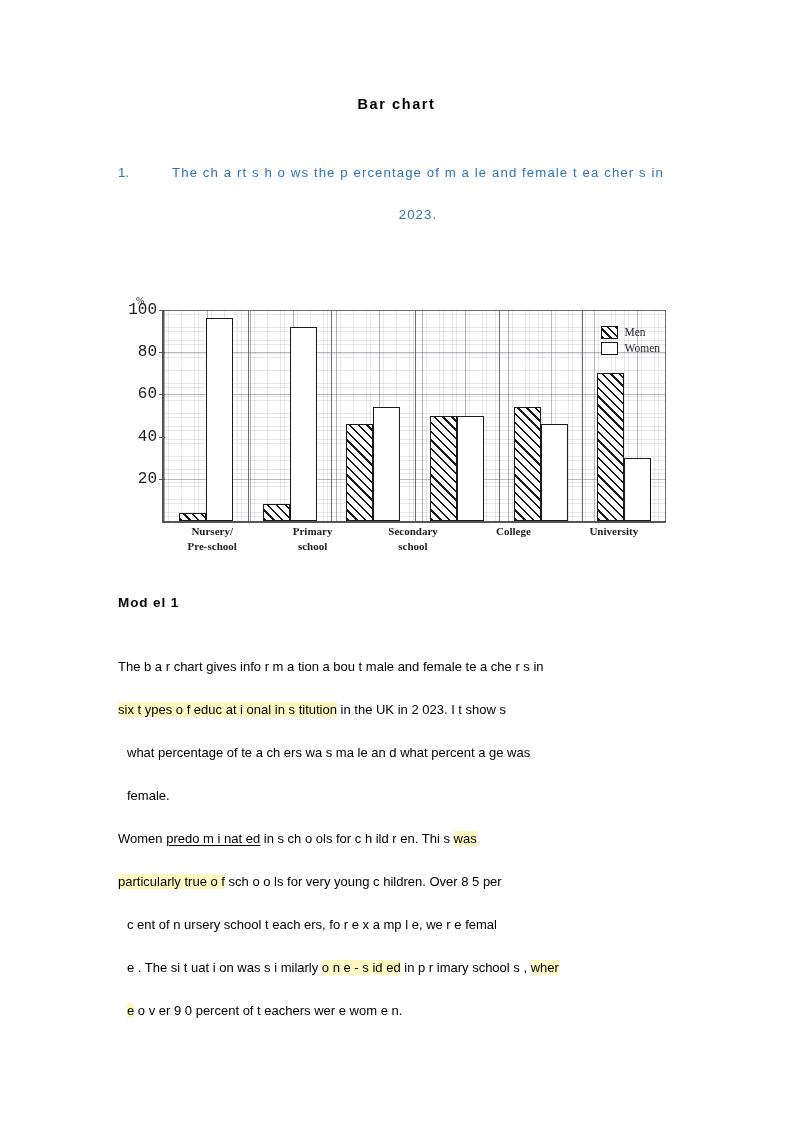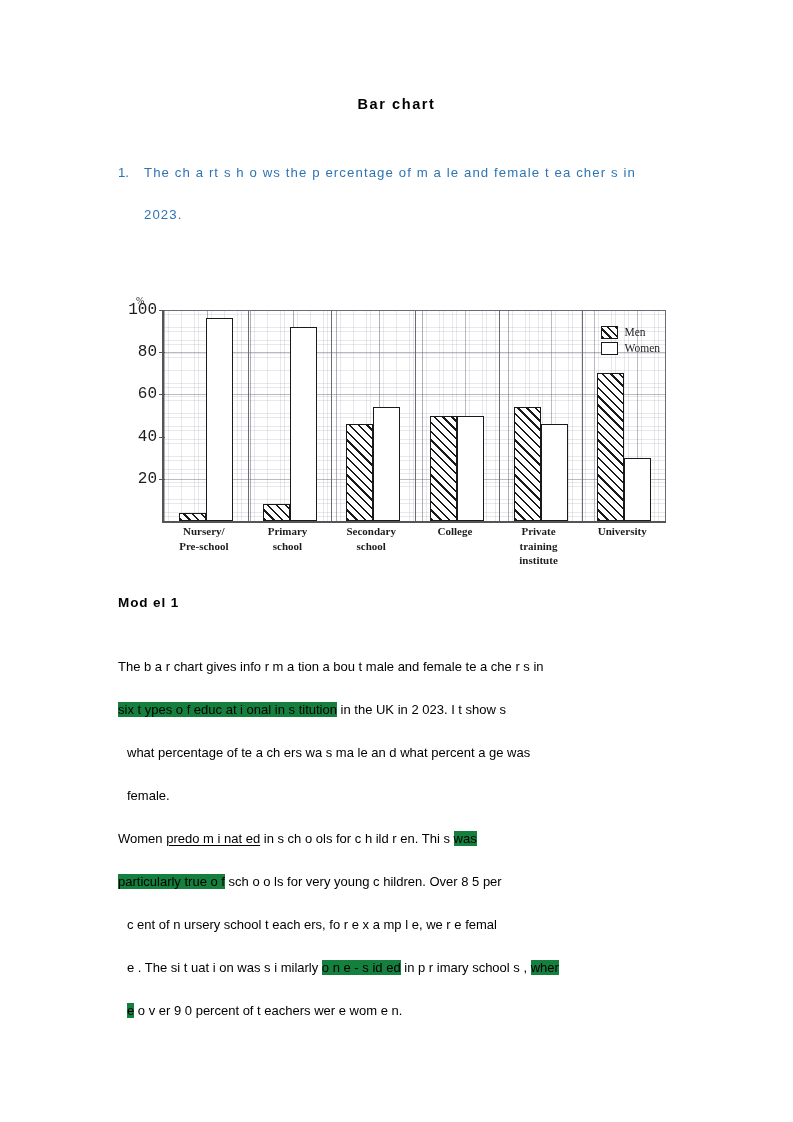--- a/index.html
+++ b/index.html
@@ -45,22 +45,23 @@
     font-size: 13.2px;
     line-height: 42px;
   }
   .prompt-num {
     position: absolute;
     left: 0;
     top: 0;
     width: 26px;
   }
   .prompt-body {
-    margin-left: 26px;
+    margin-left: 40px;
     display: block;
+    text-align: center;
   }
   .pl { display: block; white-space: nowrap; }
   .pl.indent { padding-left: 16px; }
 
   
   .chart-figure {
     position: absolute;
     left: 118px;
     top: 298px;
     width: 552px;
@@ -226,21 +227,21 @@
     font-size: 13px;
   }
   .para { margin: 0 0 0 0; }
   .line {
     display: block;
     white-space: nowrap;
     height: 43px;
     line-height: 43px;
   }
   .line.pad { padding-left: 9px; }
-  .hl { background: #15803d; }
+  .hl { background: #fef9c3; }
   .ul { text-decoration: underline; text-underline-offset: 2px; }
   .sp1 { letter-spacing: 1.1px; }
 </style>
 </head>
 <body>
 
 <div class="page">
 
   <div class="doc-title">Bar chart</div>
 
@@ -314,25 +315,20 @@
         <div class="xlabel">
           <span>Primary</span>
           <span>school</span>
         </div>
         <div class="xlabel">
           <span>Secondary</span>
           <span>school</span>
         </div>
         <div class="xlabel">
           <span>College</span>
-        </div>
-        <div class="xlabel">
-          <span>Private</span>
-          <span>training</span>
-          <span>institute</span>
         </div>
         <div class="xlabel">
           <span>University</span>
         </div>
       </div>
   </div>
 
   <div class="model-heading">Mod el 1</div>
 
   <div class="body-text" id="body-text">

